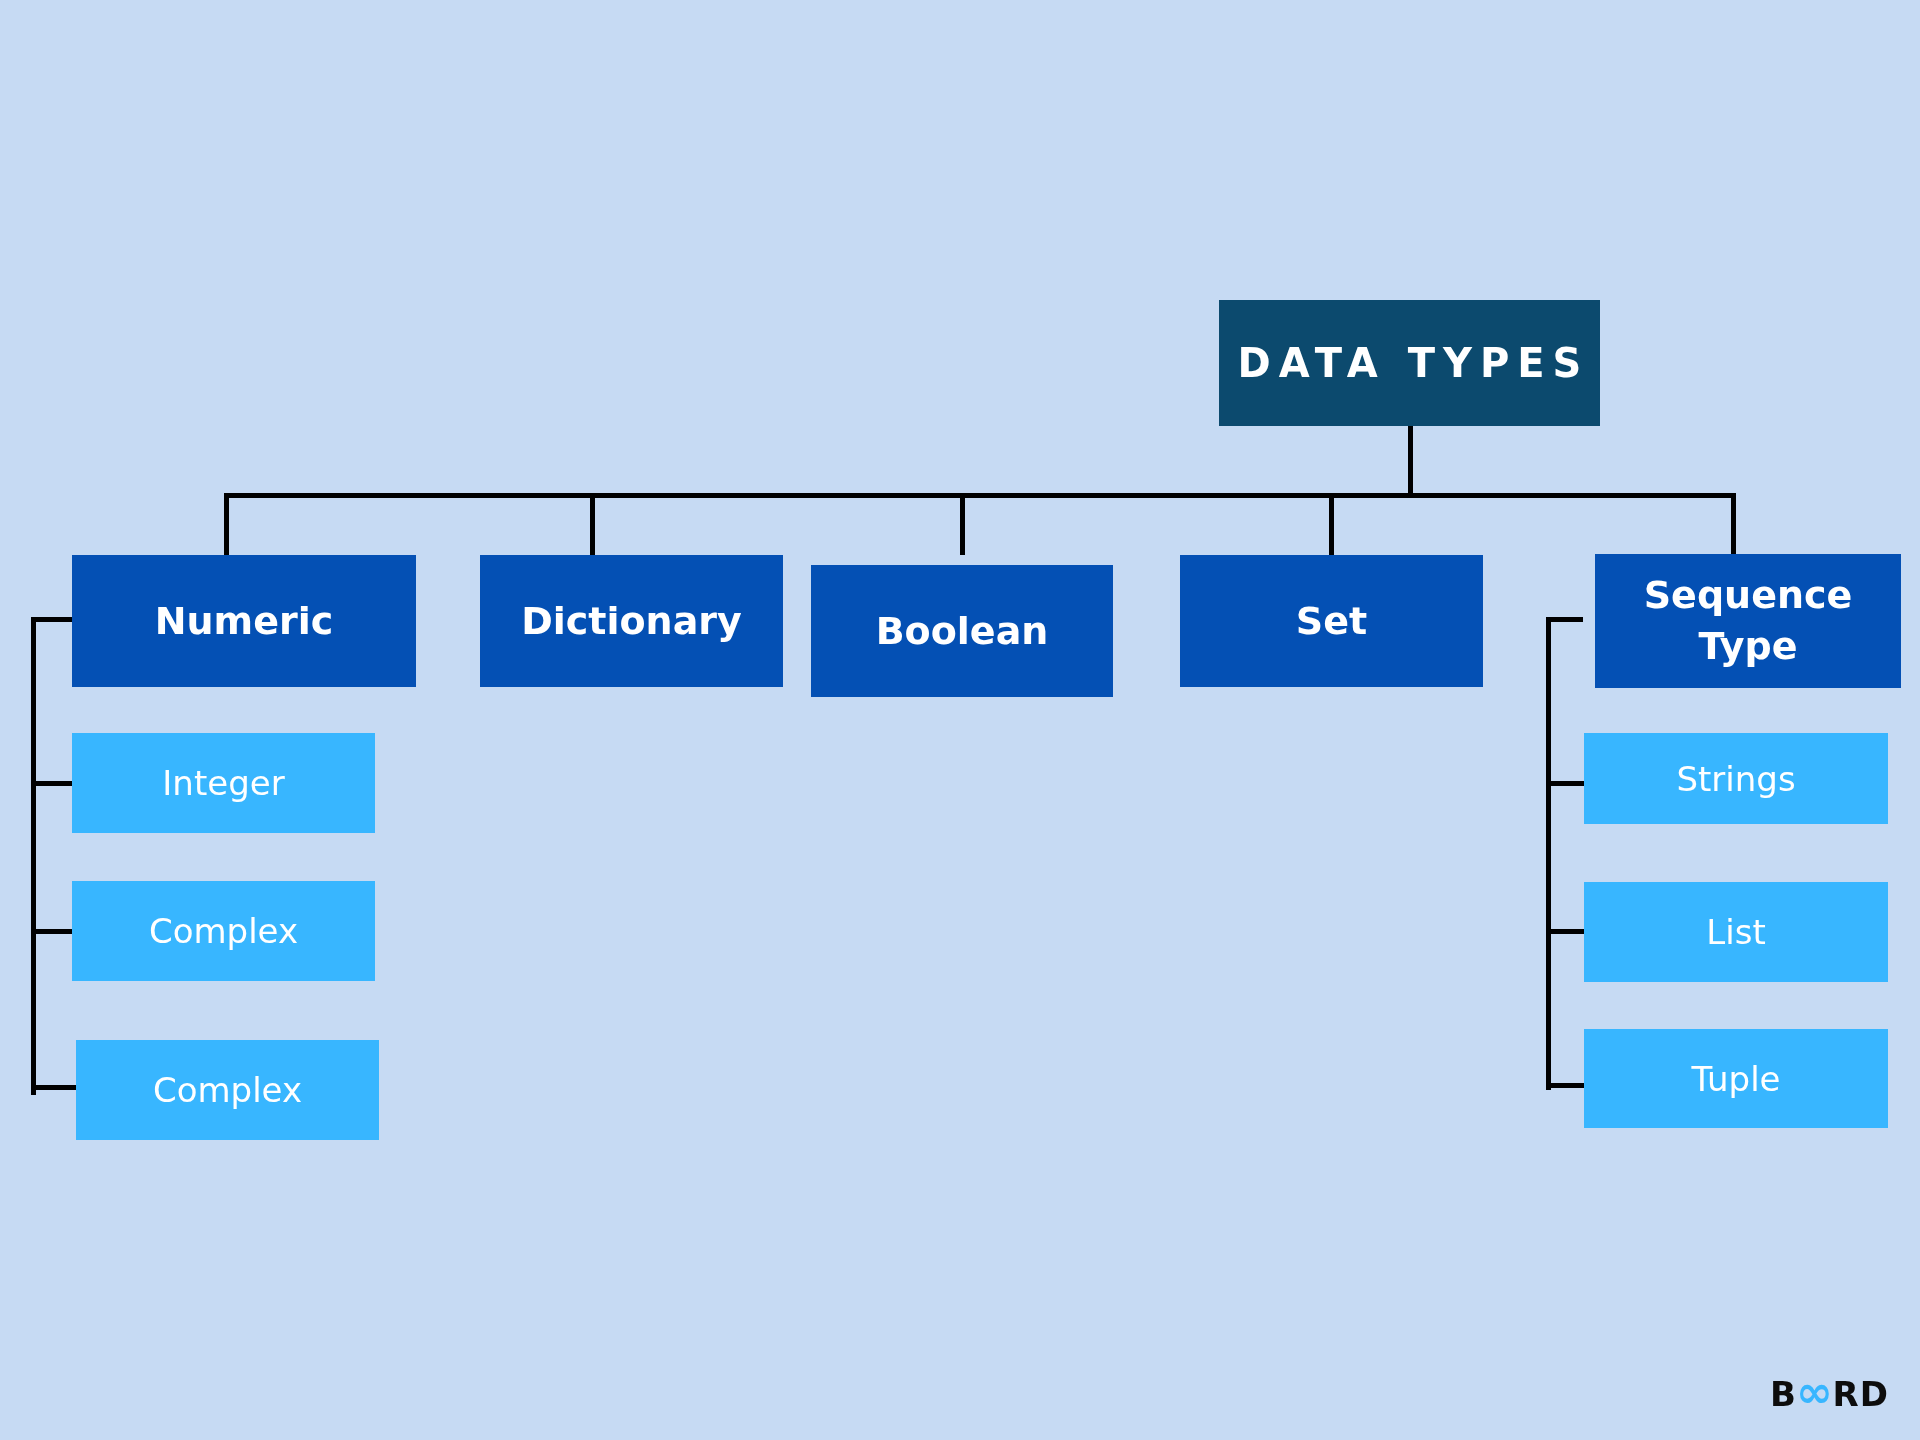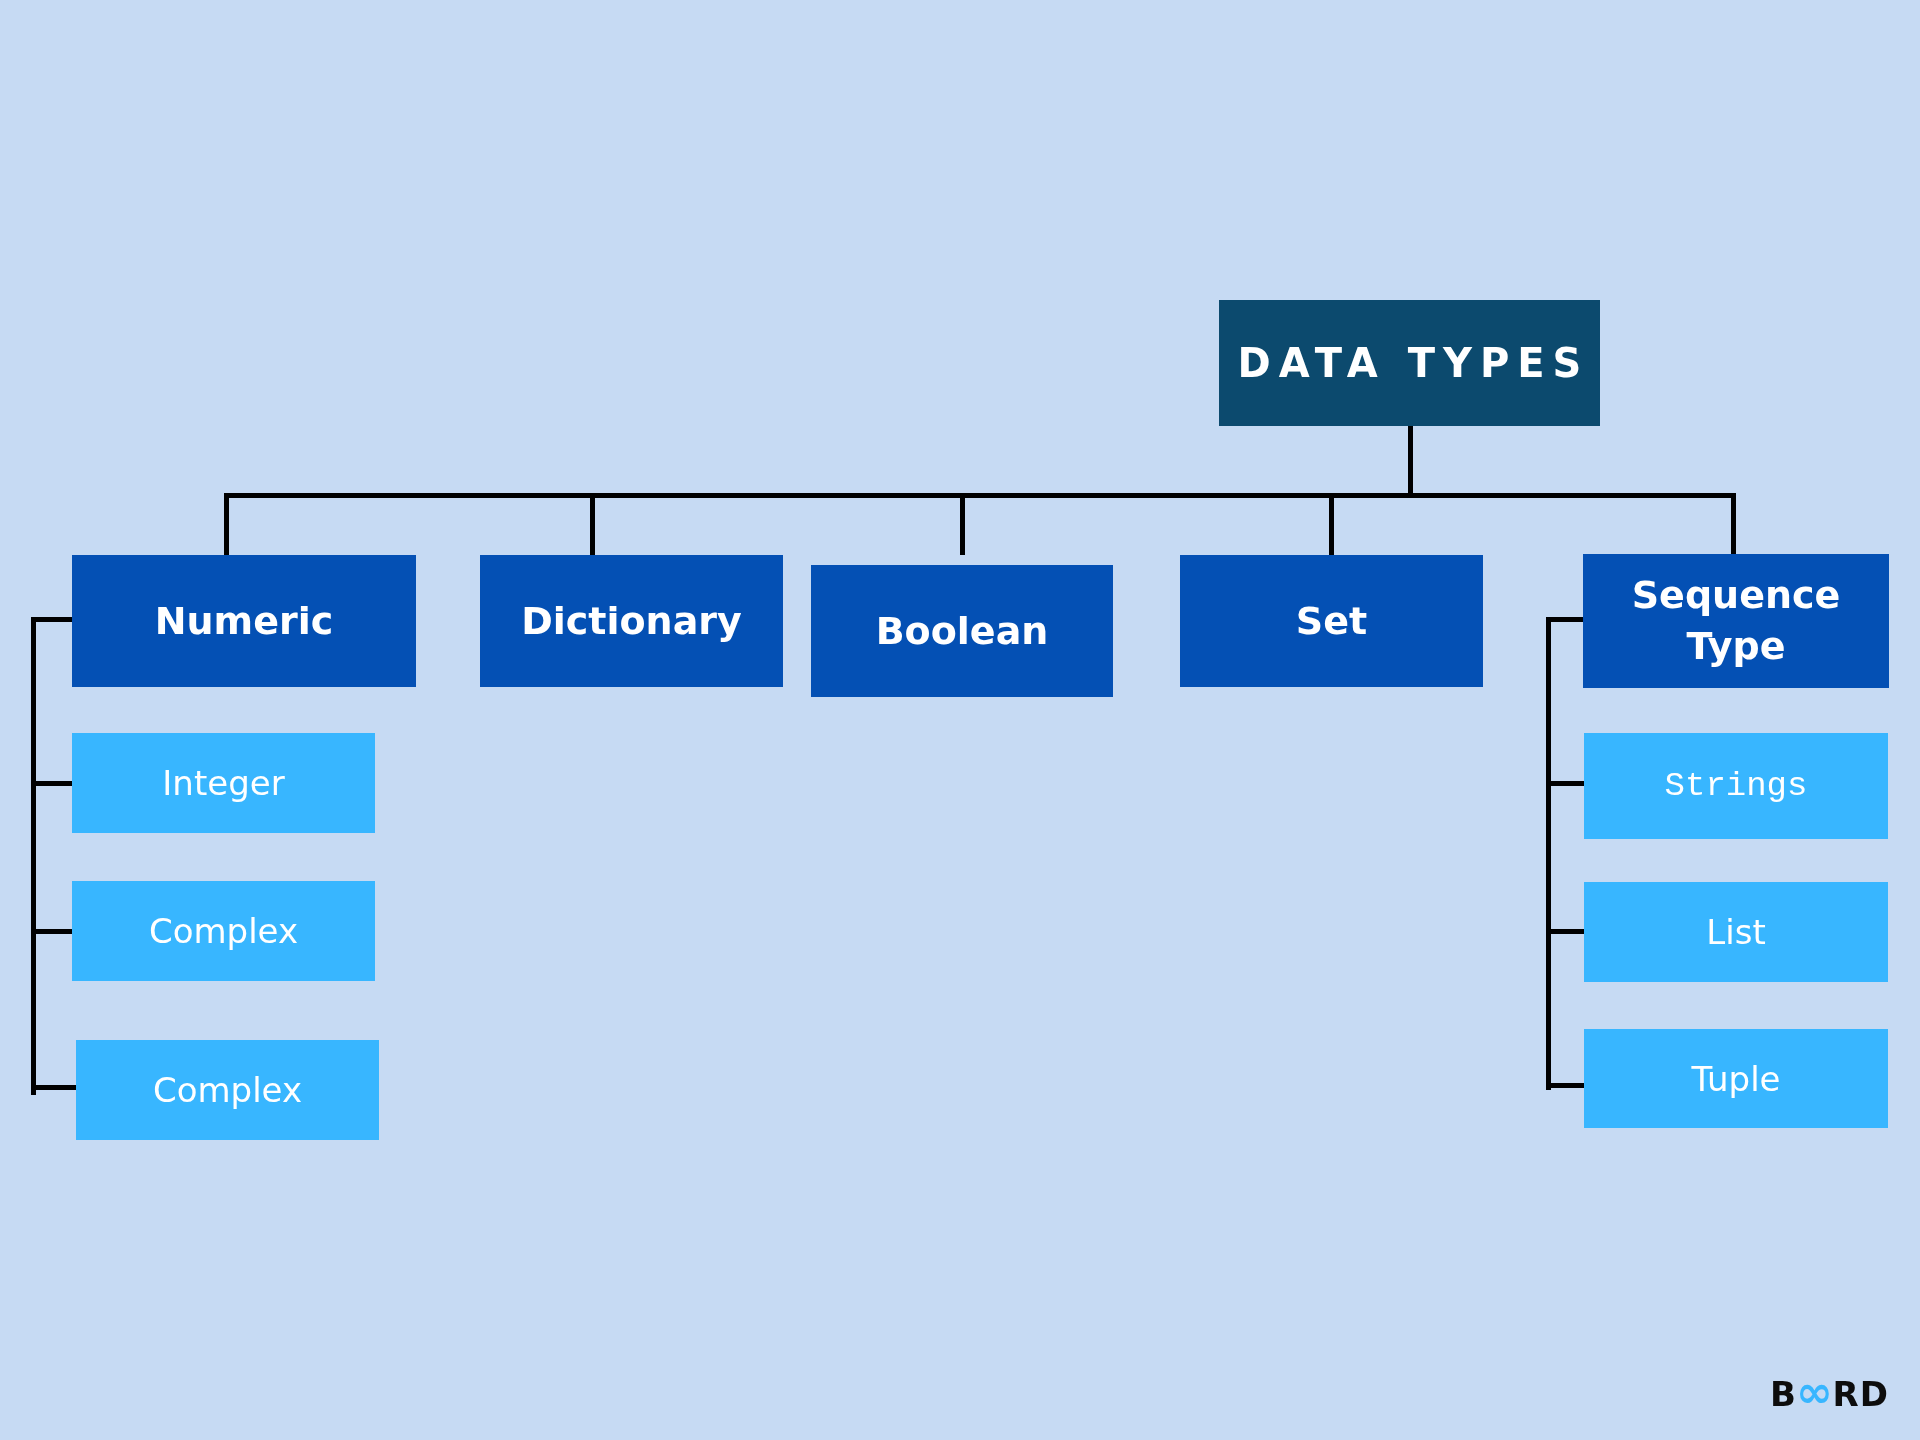--- a/index.html
+++ b/index.html
@@ -36,20 +36,21 @@
     text-indent: 8px; 
   }
   .box.category {
     background: #0450b4;
     font-size: 38px;
     font-weight: bold;
   }
   .box.category.wrap {
     line-height: 1.35;
     padding: 0 17px;
+    margin-left: 12px;
   }
   .box.leaf {
     background: #38b6ff;
     font-size: 34px;
     font-weight: normal;
   }
   .line {
     position: absolute;
     background: #000000;
   }
@@ -128,21 +129,21 @@
   </div>
 
   <div class="box leaf" style="left:72px; top:881px; width:303px; height:100px;">
     <span>Complex</span>
   </div>
 
   <div class="box leaf" style="left:76px; top:1040px; width:303px; height:100px;">
     <span>Complex</span>
   </div>
 
-  <div class="box leaf" style="left:1584px; top:733px; width:304px; height:106px;font-family:Liberation Mono, monospace;">
+  <div class="box leaf" style="left:1584px; top:733px; width:304px; height:91px;">
     <span>Strings</span>
   </div>
 
   <div class="box leaf" style="left:1584px; top:882px; width:304px; height:100px;text-align:right;">
     <span>List</span>
   </div>
 
   <div class="box leaf" style="left:1584px; top:1029px; width:304px; height:99px;">
     <span>Tuple</span>
   </div>

